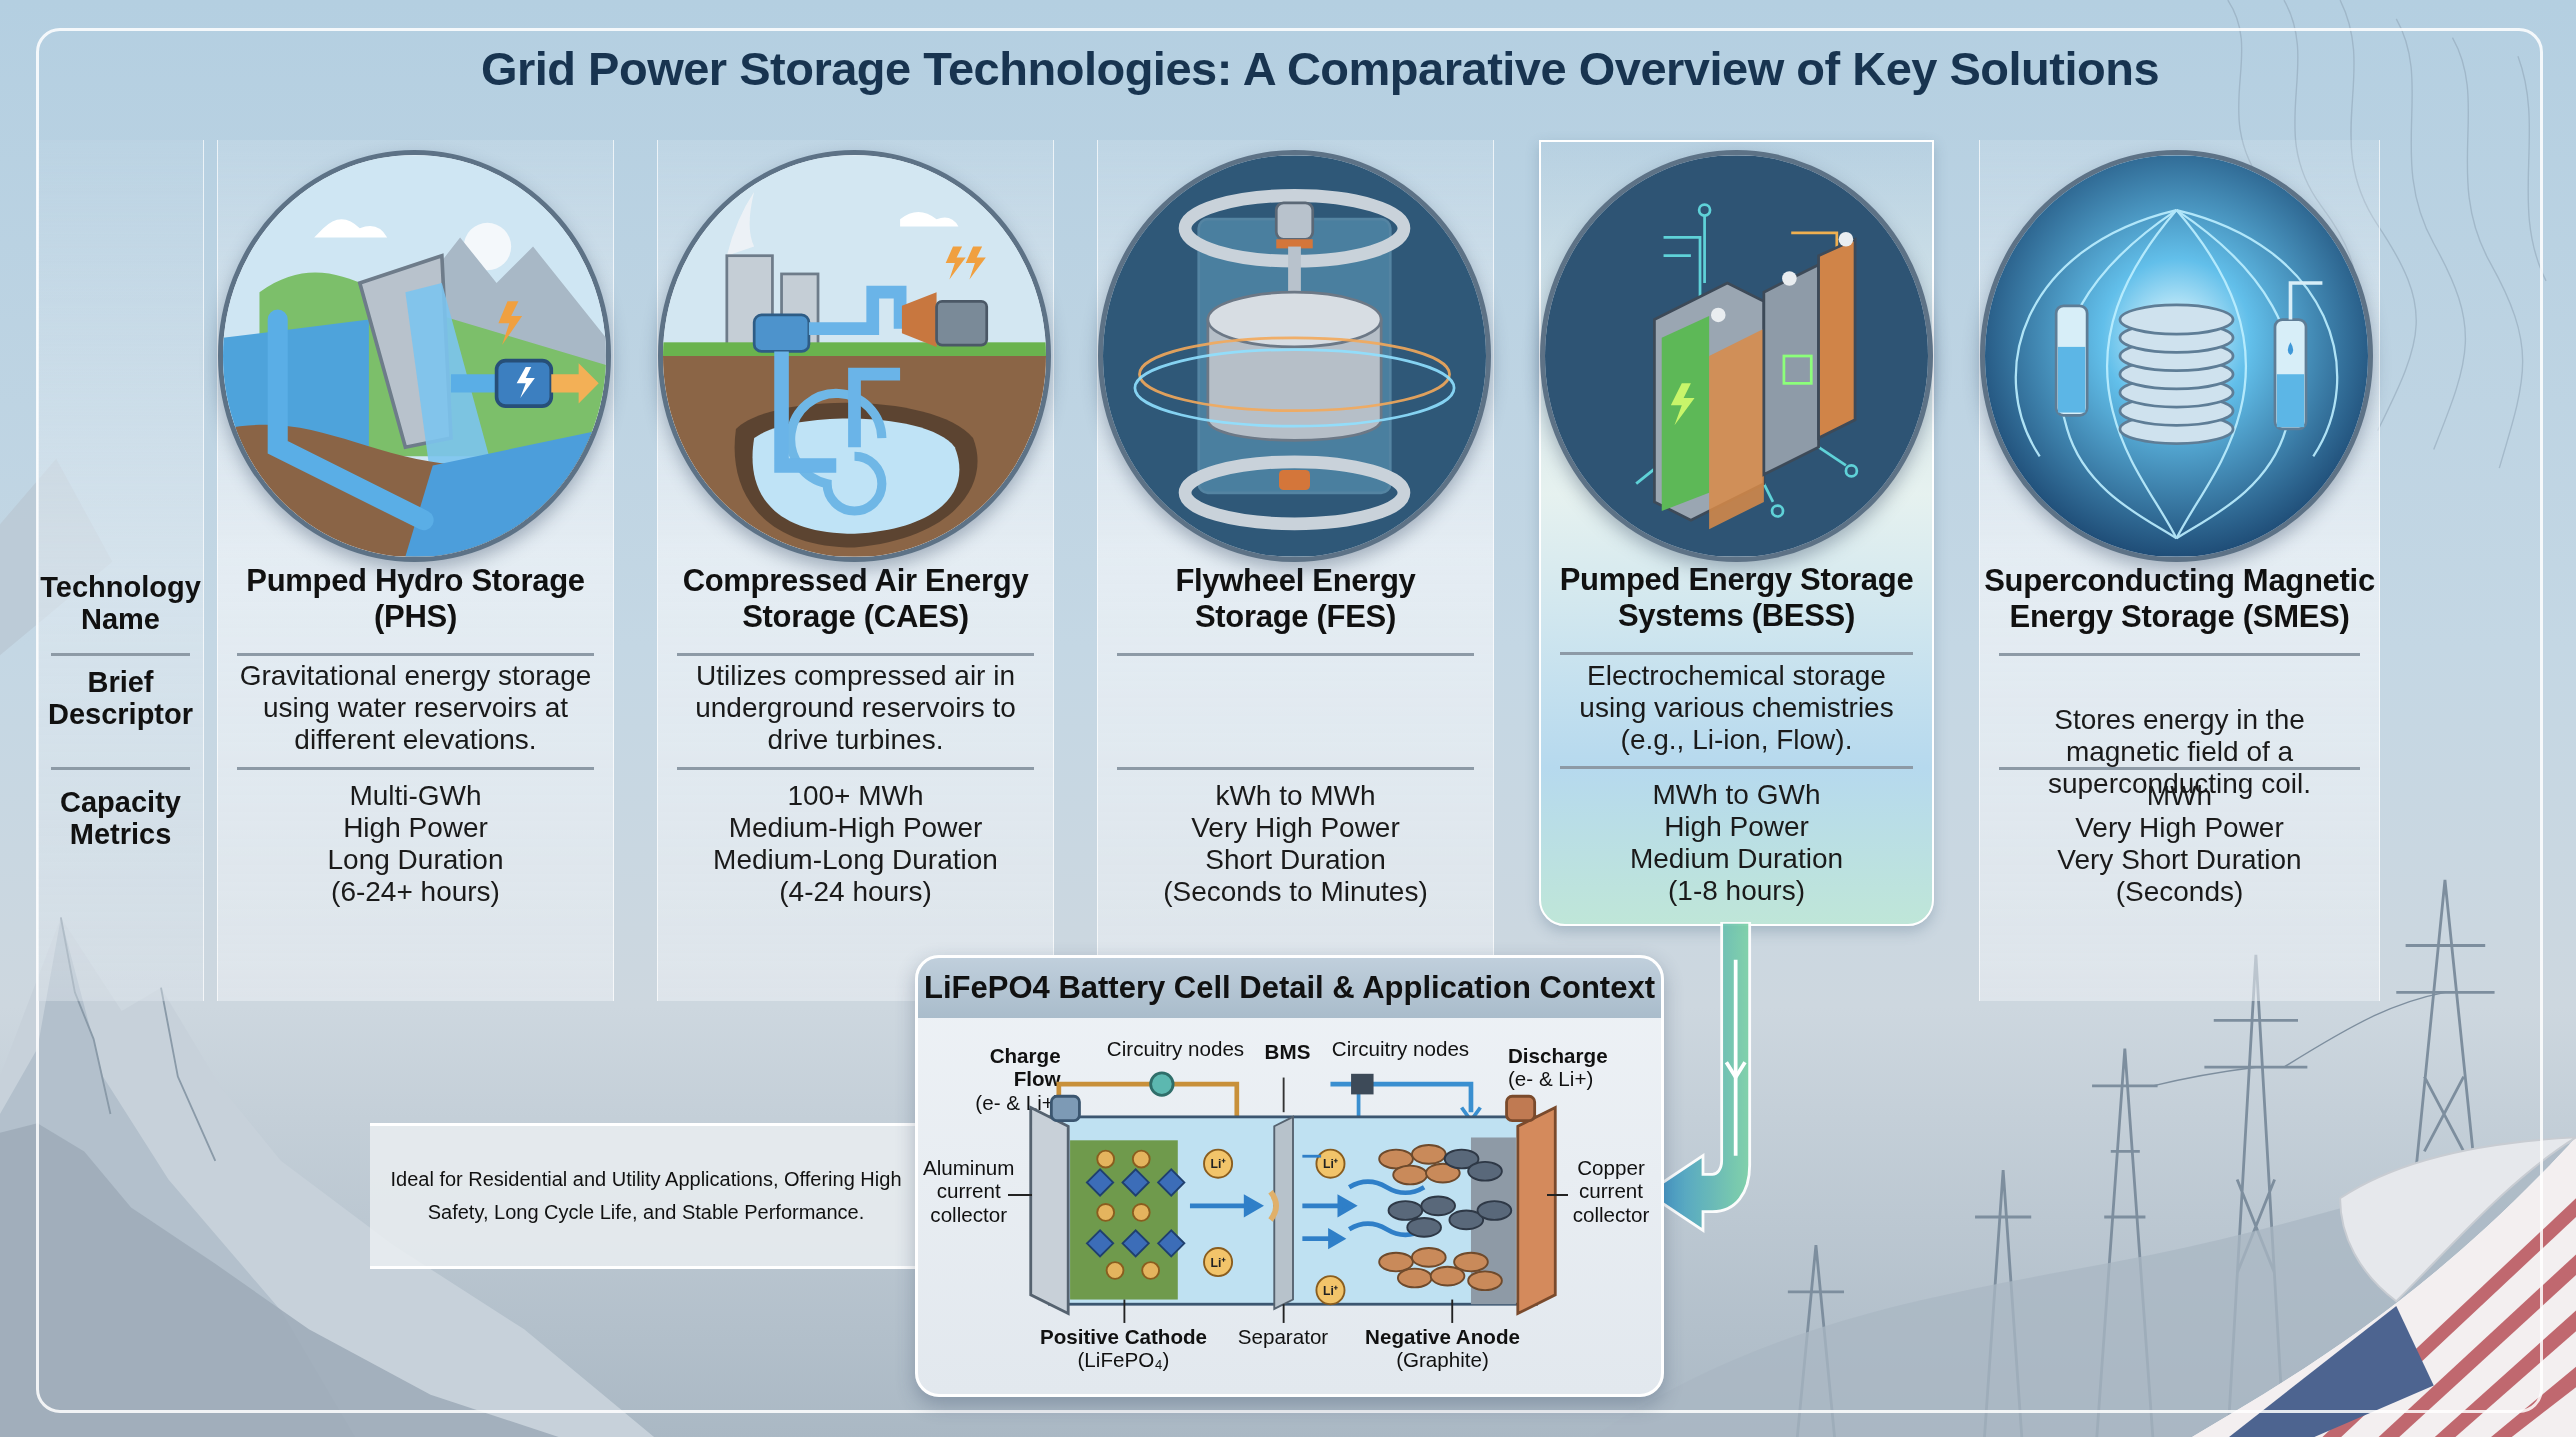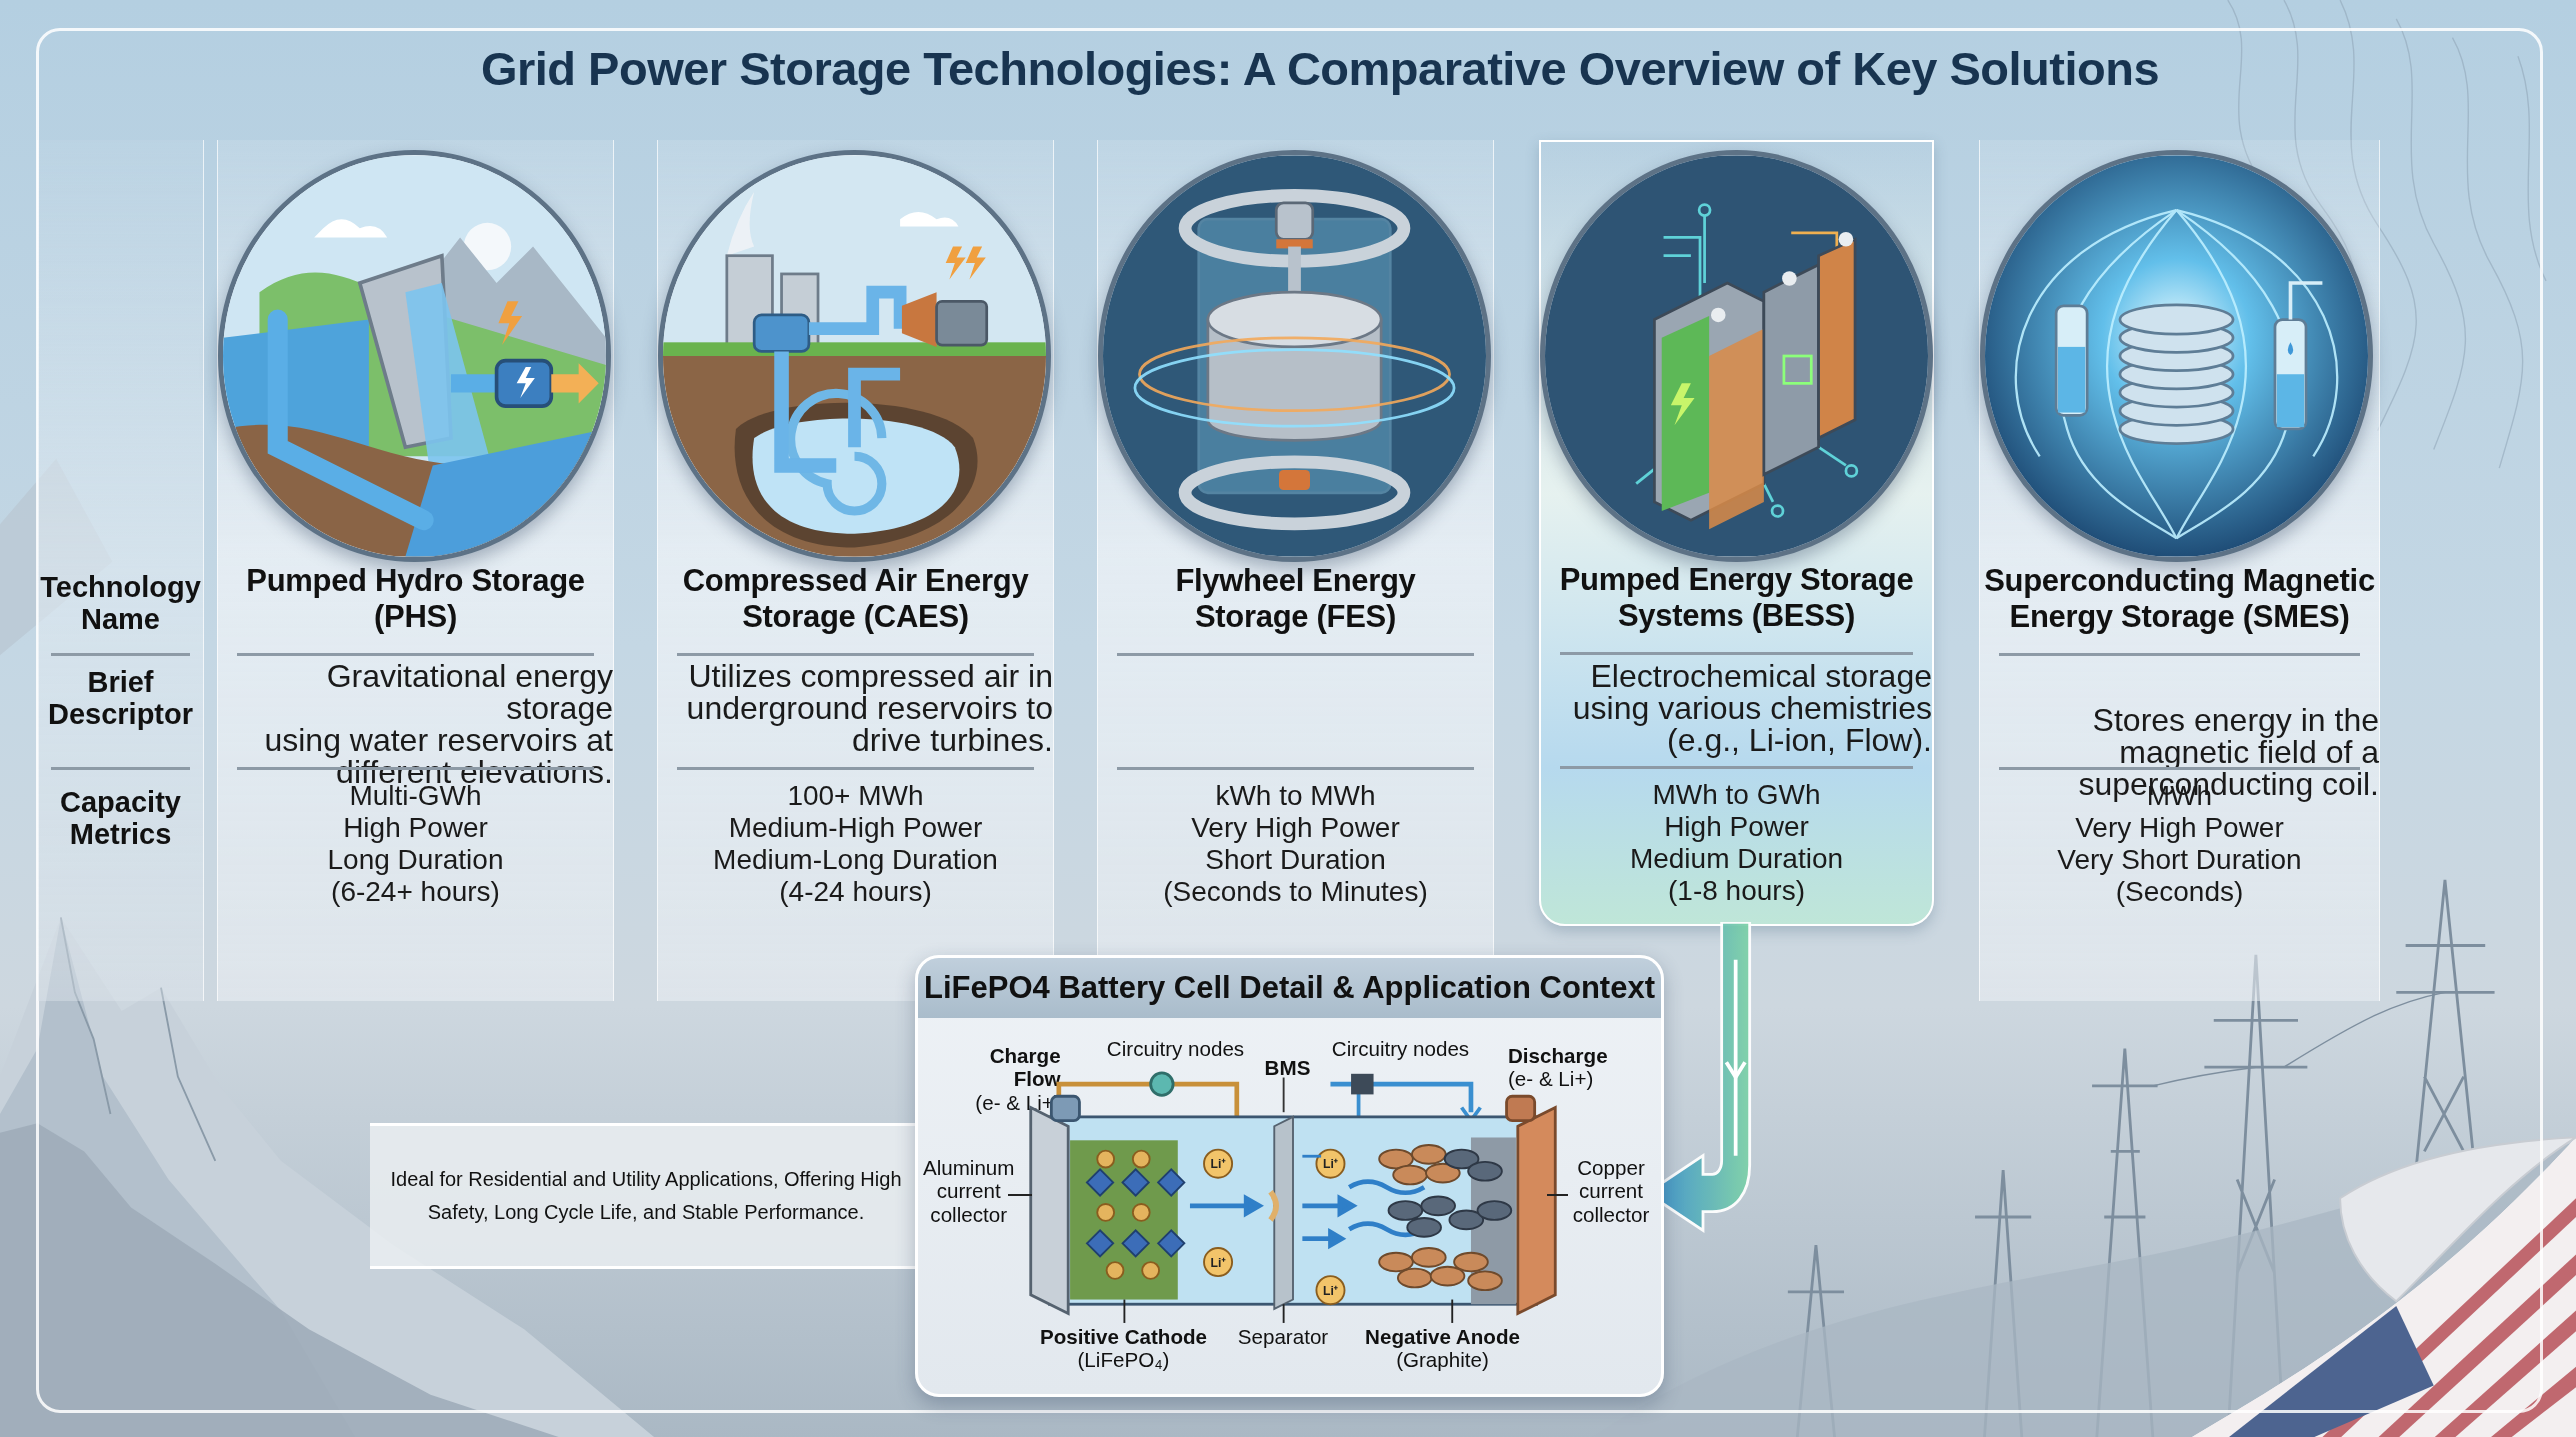--- a/index.html
+++ b/index.html
@@ -38,22 +38,22 @@
     overflow: hidden;
   }
   .circle svg { position: absolute; left: 0; top: 0; width: 100%; height: 100%; }
 
   .tech-name {
     position: absolute; top: 564px; width: 100%; text-align: center;
     font-size: 31px; font-weight: bold; line-height: 36px; color: #111; letter-spacing: -0.3px;
   }
   .divider { position: absolute; left: 19px; right: 19px; height: 2.8px; background: #8d9aa6; }
   .desc {
-    position: absolute; top: 661px; width: 100%; text-align: right;
-    font-size: 32px; line-height: 32px; color: #1a1a1a;
+    position: absolute; top: 661px; width: 100%; text-align: center;
+    font-size: 28px; line-height: 32px; color: #1a1a1a;
   }
   .metrics {
     position: absolute; top: 781px; width: 100%; text-align: center;
     font-size: 28px; line-height: 32px; color: #1a1a1a;
   }
   .row-label {
     position: absolute; width: 100%; text-align: center; font-weight: bold;
     font-size: 29px; line-height: 32px; color: #111;
   }
 
@@ -388,21 +388,21 @@
 
 <div class="panel">
   <div class="panel-header">LiFePO4 Battery Cell Detail &amp; Application Context</div>
 
   <div class="lbl" style="left:20.6px; top:86px; width:122px; text-align:right;">
     <b>Charge Flow</b><br><span>(e- &amp; Li+)</span>
   </div>
   <div class="lbl" style="left:178px; top:79px; width:159px;">
     <span>Circuitry nodes</span>
   </div>
-  <div class="lbl" style="left:332px; top:82px; width:75px;margin-top:16px;">
+  <div class="lbl" style="left:332px; top:82px; width:75px;">
     <b>BMS</b>
   </div>
   <div class="lbl" style="left:403px; top:79px; width:159px;">
     <span>Circuitry nodes</span>
   </div>
   <div class="lbl" style="left:590px; top:86px; width:122px; text-align:left;">
     <b>Discharge</b><br><span>(e- &amp; Li+)</span>
   </div>
 
   <div class="lbl" style="left:3.7px; top:198px; width:94px;">

